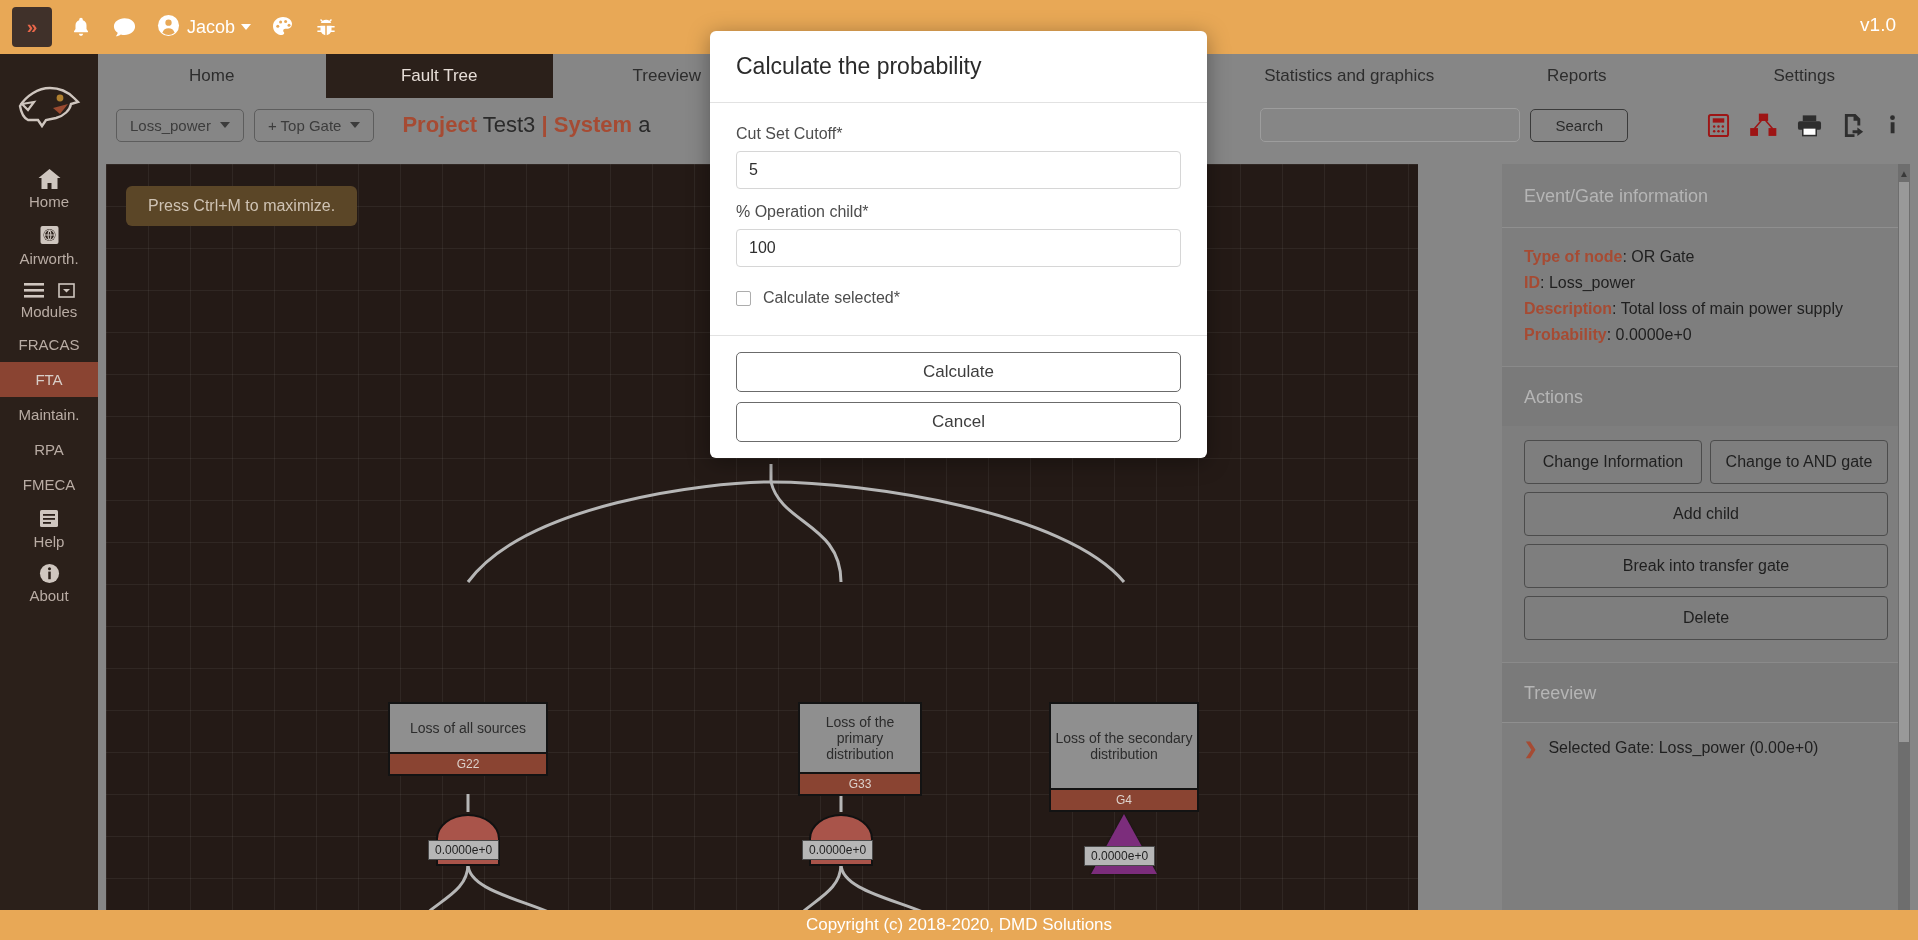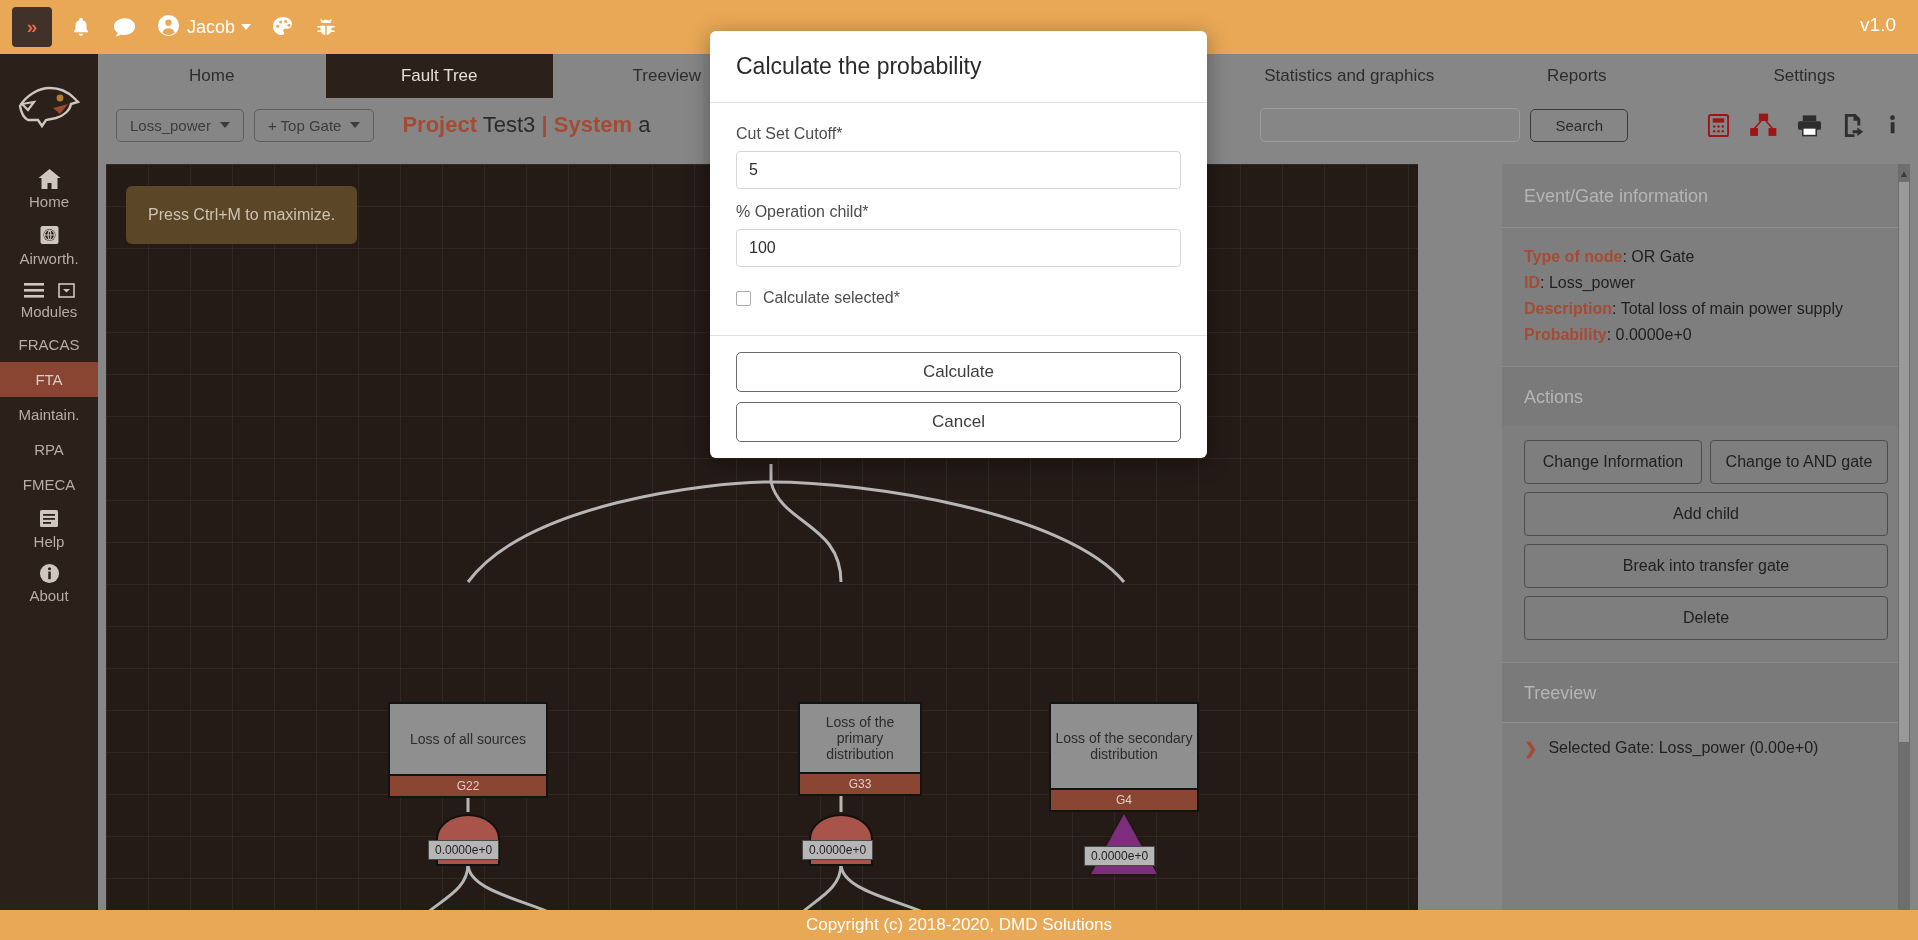--- a/index.html
+++ b/index.html
@@ -103,21 +103,21 @@
     position: absolute; left: 8px; top: 110px; width: 1312px; height: 778px;
     background-color: #241a16;
     background-image:
       linear-gradient(to right, rgba(255,255,255,0.055) 1px, transparent 1px),
       linear-gradient(to bottom, rgba(255,255,255,0.055) 1px, transparent 1px);
     background-size: 42px 42px;
     overflow: hidden;
   }
   .tooltip {
     position: absolute; left: 20px; top: 22px; background: #5b4627;
-    color: #cfc3b4; font-size: 16px; padding: 20px 22px; border-radius: 6px;
+    color: #cfc3b4; font-size: 16px; padding: 11px 22px; border-radius: 6px;
   }
   .svgtree { position: absolute; left: 0; top: 0; }
 
   .node { position: absolute; }
   .node-box {
     background: #8f8f8f; border: 2px solid #131313; color: #2c2c2c;
     font-size: 14px; display: flex; align-items: center; justify-content: center;
     text-align: center; line-height: 1.15; padding: 3px;
   }
   .node-id {
@@ -444,21 +444,21 @@
 
         <path d="M735,700 C735,740 675,740 675,790" stroke="#b6b6b6" stroke-width="3" fill="none"></path>
         <path d="M735,700 C735,740 863,740 863,790" stroke="#b6b6b6" stroke-width="3" fill="none"></path>
 
         <path d="M362,630 L362,648" stroke="#b6b6b6" stroke-width="3" fill="none"></path>
         <path d="M735,630 L735,648" stroke="#b6b6b6" stroke-width="3" fill="none"></path>
         <path d="M1018,630 L1018,648" stroke="#b6b6b6" stroke-width="3" fill="none"></path>
       </svg>
 
       <div class="node" style="left:282px; top:538px; width:160px;">
-        <div class="node-box" style="height:74px;text-align:center;">Loss of all sources</div>
+        <div class="node-box" style="height:52px;text-align:center;">Loss of all sources</div>
         <div class="node-id">G22</div>
       </div>
       <div class="gate-or" style="left:330px; top:650px;"></div>
       <div class="prob-label" style="left:322px; top:676px;">0.0000e+0</div>
 
       <div class="node" style="left:656px; top:538px; width:160px;padding-left:36px;">
         <div class="node-box" style="height:72px;">Loss of the primary distribution</div>
         <div class="node-id">G33</div>
       </div>
       <div class="gate-or" style="left:703px; top:650px;"></div>

